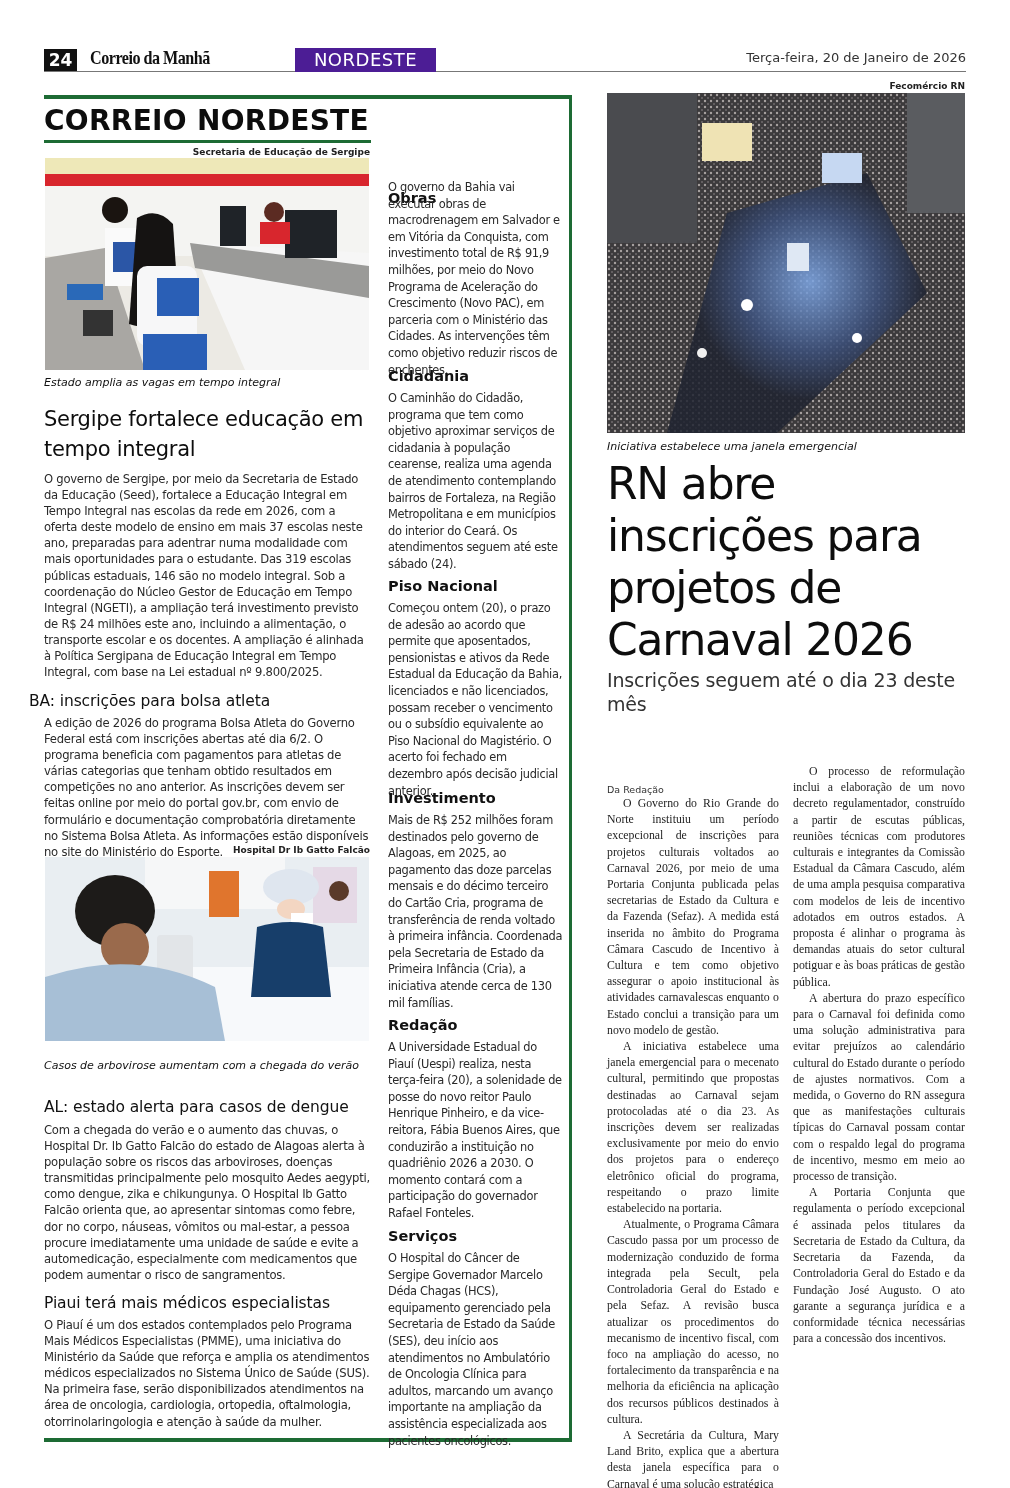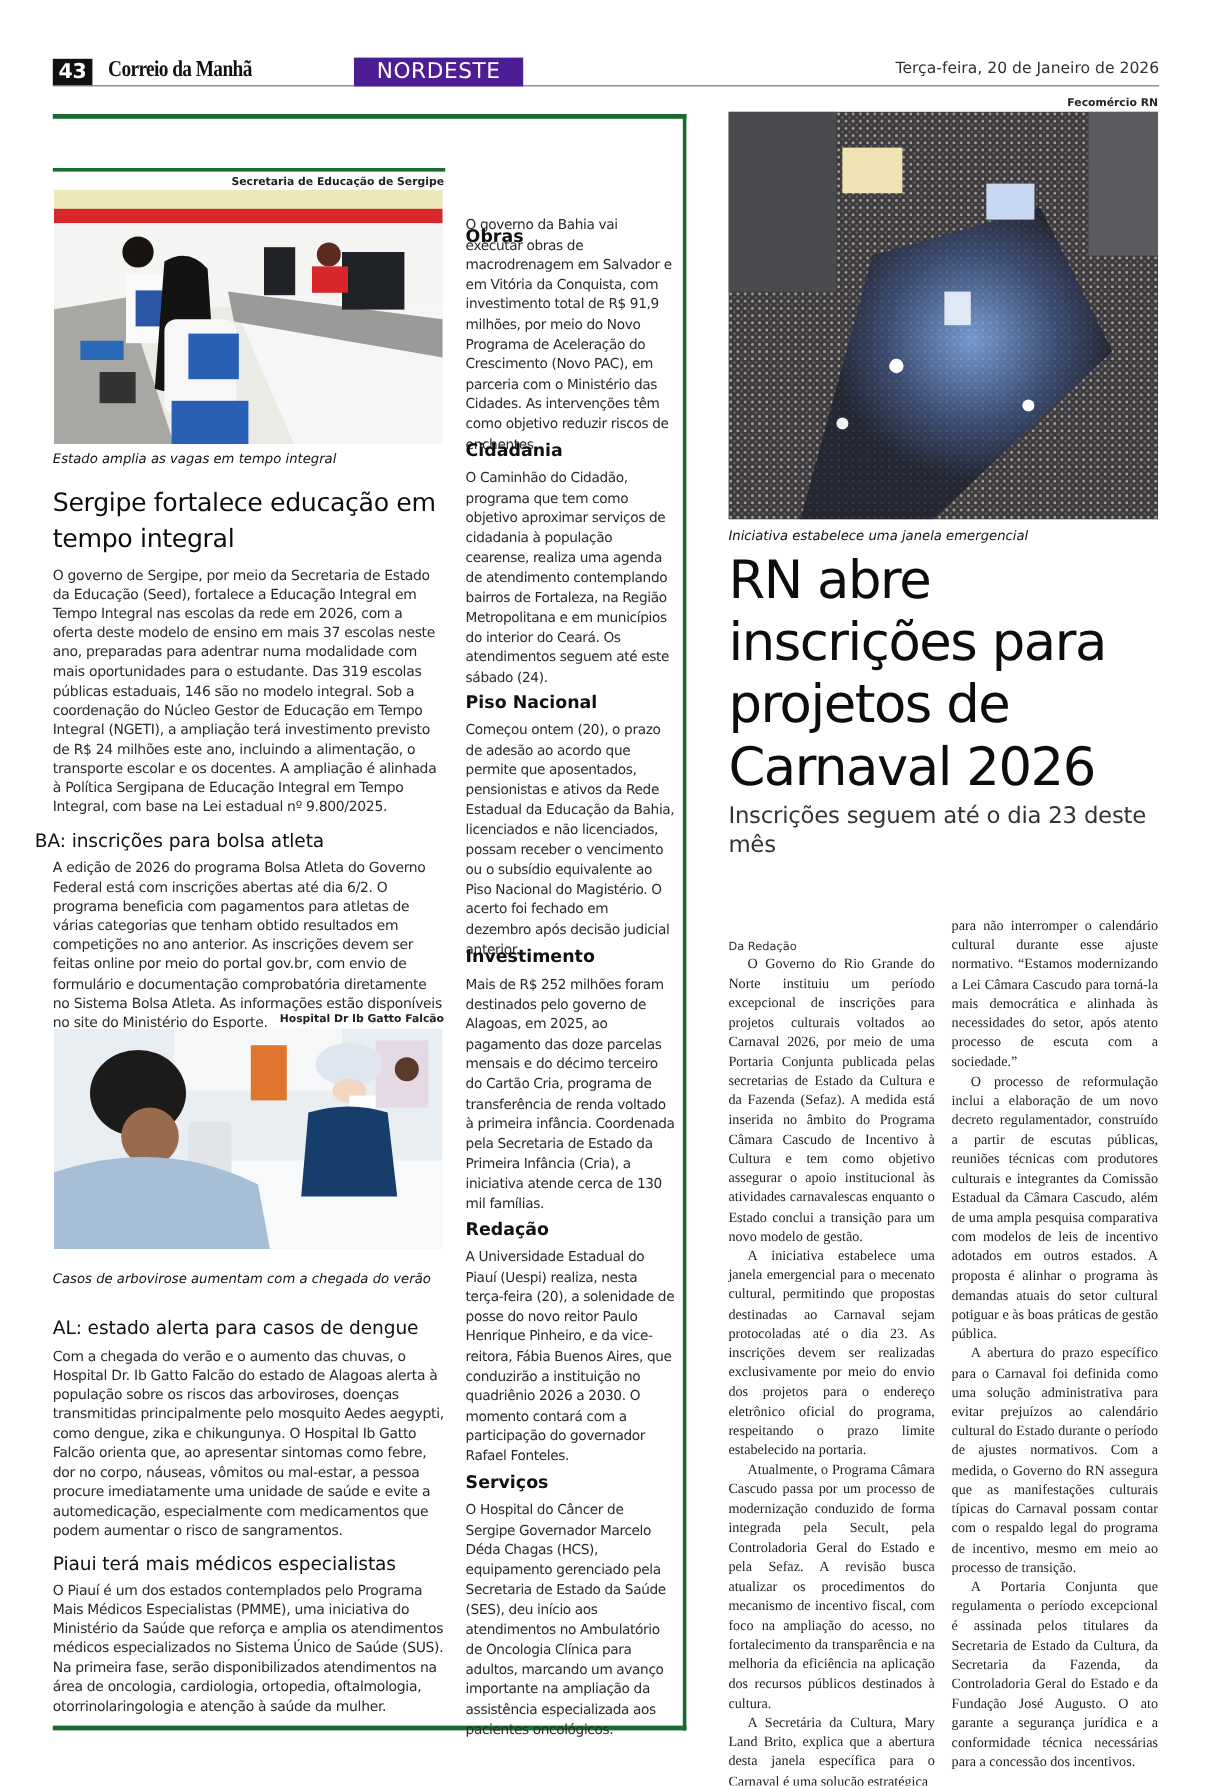--- a/index.html
+++ b/index.html
@@ -42,30 +42,31 @@
   .rn-deck { position: absolute; left: 607px; top: 668px; width: 370px; font: 19px "DejaVu Sans", sans-serif; line-height: 24px; color: #333; letter-spacing: -0.2px; }
   .byline { position: absolute; left: 607px; top: 784px; font: 9.5px "DejaVu Sans", sans-serif; color: #333; }
   .serif-col { position: absolute; width: 172px; font: 11.8px "Liberation Serif", serif; line-height: 16.2px; color: #1d1d1d; text-align: justify; hyphens: auto; }
   .serif-col p { text-indent: 16px; }
   .serif-col p.noindent { text-indent: 0; }
 </style>
 </head>
 <body>
 
 <div class="masthead">
-  <div class="page-num">43</div>
+  <div class="page-num">24</div>
   <div class="paper-name">Correio da Manhã</div>
   <div class="section-tag">NORDESTE</div>
   <div class="edition-date">Terça-feira, 20 de Janeiro de 2026</div>
 </div>
 
 <div class="left-block">
   <div class="green-top"></div>
   <div class="green-right"></div>
   <div class="green-bottom"></div>
+  <div class="block-title">CORREIO NORDESTE</div>
   <div class="title-rule"></div>
 </div>
 
 <div class="photo-credit" style="left:44px; top:147px; width:326px;">Secretaria de Educação de Sergipe</div>
 <div class="photo" style="left:45px; top:158px; width:324px; height:212px;">
   <svg width="324" height="212" viewBox="0 0 324 212">
     <rect width="324" height="212" fill="#eceae4"></rect>
     <rect width="324" height="18" fill="#eee8b8"></rect>
     <rect y="16" width="324" height="12" fill="#d8262d"></rect>
     <rect y="28" width="324" height="70" fill="#f4f4f2"></rect>
@@ -175,17 +176,16 @@
 <div class="byline">Da Redação</div>
 
 <div class="serif-col" style="left:607px; top:795px;">
   <p>O Governo do Rio Grande do Norte instituiu um período excepcional de inscrições para projetos culturais voltados ao Carnaval 2026, por meio de uma Portaria Conjunta publicada pelas secretarias de Estado da Cultura e da Fazenda (Sefaz). A medida está inserida no âmbito do Programa Câmara Cascudo de Incentivo à Cultura e tem como objetivo assegurar o apoio institucional às atividades carnavalescas enquanto o Estado conclui a transição para um novo modelo de gestão.</p>
   <p>A iniciativa estabelece uma janela emergencial para o mecenato cultural, permitindo que propostas destinadas ao Carnaval sejam protocoladas até o dia 23. As inscrições devem ser realizadas exclusivamente por meio do envio dos projetos para o endereço eletrônico oficial do programa, respeitando o prazo limite estabelecido na portaria.</p>
   <p>Atualmente, o Programa Câmara Cascudo passa por um processo de modernização conduzido de forma integrada pela Secult, pela Controladoria Geral do Estado e pela Sefaz. A revisão busca atualizar os procedimentos do mecanismo de incentivo fiscal, com foco na ampliação do acesso, no fortalecimento da transparência e na melhoria da eficiência na aplicação dos recursos públicos destinados à cultura.</p>
   <p>A Secretária da Cultura, Mary Land Brito, explica que a abertura desta janela específica para o Carnaval é uma solução estratégica</p>
 </div>
 
 <div class="serif-col" style="left:793px; top:763px;">
-  <p class="noindent">para não interromper o calendário cultural durante esse ajuste normativo. “Estamos modernizando a Lei Câmara Cascudo para torná-la mais democrática e alinhada às necessidades do setor, após atento processo de escuta com a sociedade.”</p>
   <p>O processo de reformulação inclui a elaboração de um novo decreto regulamentador, construído a partir de escutas públicas, reuniões técnicas com produtores culturais e integrantes da Comissão Estadual da Câmara Cascudo, além de uma ampla pesquisa comparativa com modelos de leis de incentivo adotados em outros estados. A proposta é alinhar o programa às demandas atuais do setor cultural potiguar e às boas práticas de gestão pública.</p>
   <p>A abertura do prazo específico para o Carnaval foi definida como uma solução administrativa para evitar prejuízos ao calendário cultural do Estado durante o período de ajustes normativos. Com a medida, o Governo do RN assegura que as manifestações culturais típicas do Carnaval possam contar com o respaldo legal do programa de incentivo, mesmo em meio ao processo de transição.</p>
   <p>A Portaria Conjunta que regulamenta o período excepcional é assinada pelos titulares da Secretaria de Estado da Cultura, da Secretaria da Fazenda, da Controladoria Geral do Estado e da Fundação José Augusto. O ato garante a segurança jurídica e a conformidade técnica necessárias para a concessão dos incentivos.</p>
 </div>
 
 </body></html>

